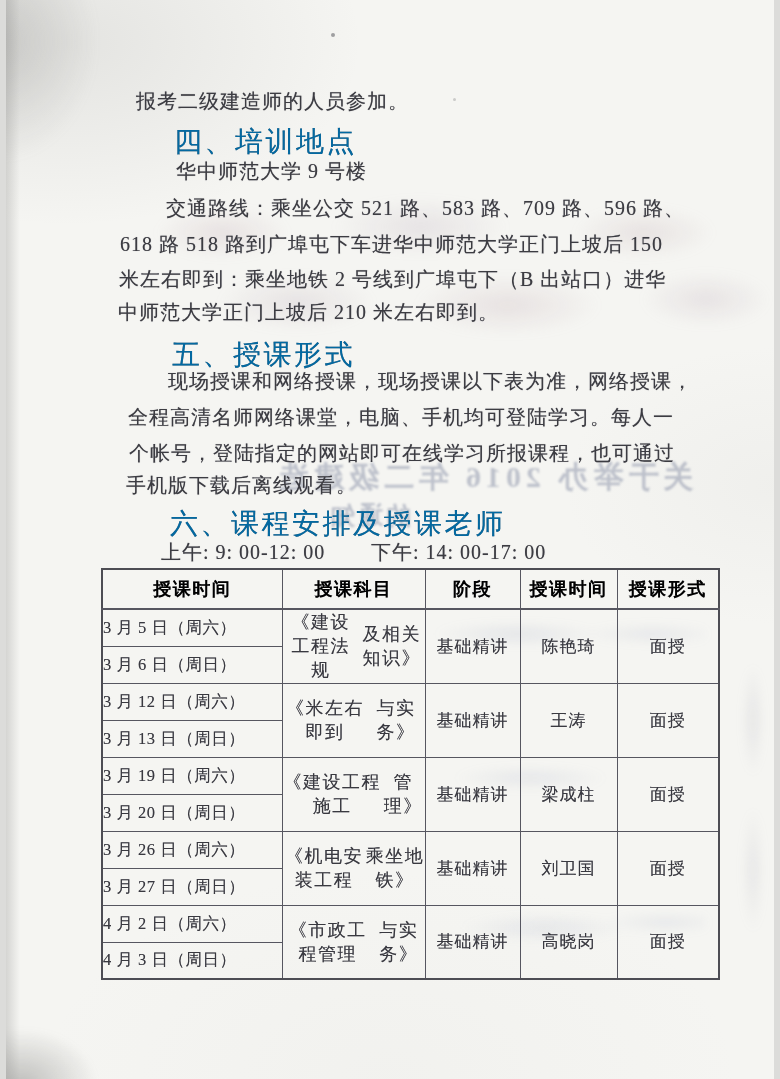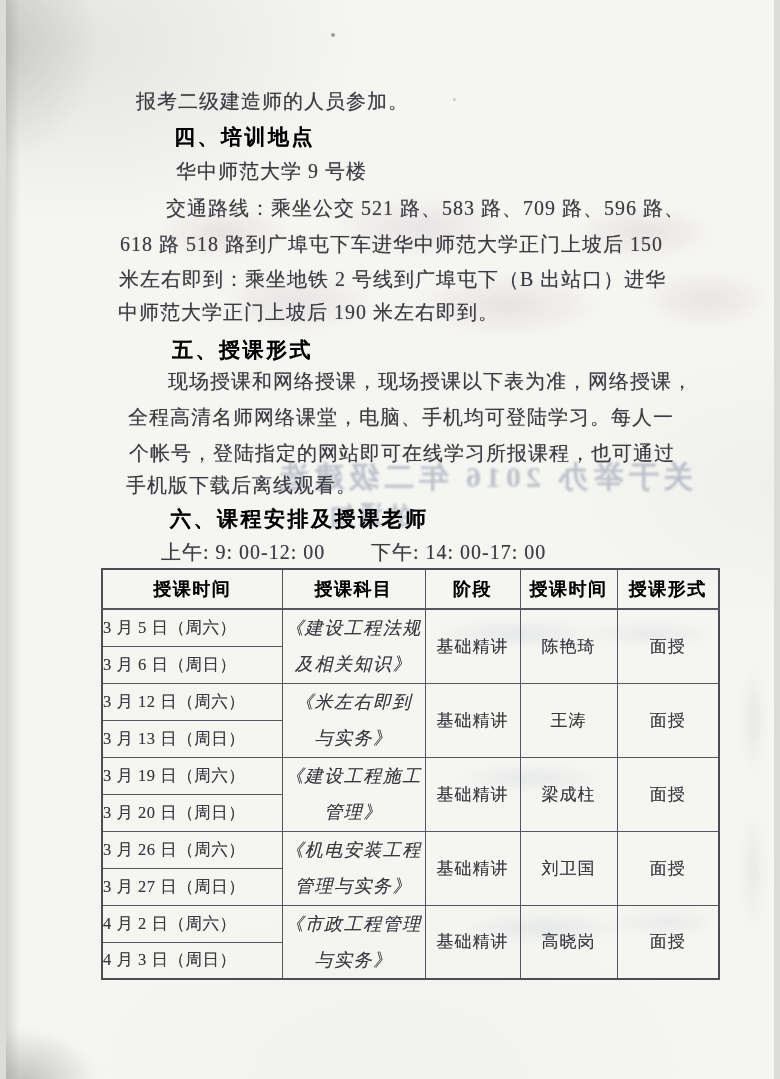--- a/index.html
+++ b/index.html
@@ -79,23 +79,23 @@
 
   
   .line {
     position:absolute;
     font-size:20px;
     letter-spacing:1px;
     white-space:nowrap;
     text-shadow:0 0 0.7px rgba(62,62,74,0.55);
   }
   .heading {
-    font-weight:bold;
-    color:#000000;
-    font-size:21px;
+    font-weight:normal;
+    color:#0369a1;
+    font-size:28px;
     letter-spacing:2.5px;
     text-shadow:0 0 0.6px rgba(40,40,50,0.6);
   }
   .time-line span { position:absolute; top:0; white-space:nowrap; }
   .time-morning { left:0; }
   .time-afternoon { left:210px; }
 
   
   table.sched {
     position:absolute; left:95px; top:568px;
@@ -119,24 +119,23 @@
   tr.r { height:37px; }
   td.date {
     padding-left:9px;
     text-align:left;
     font-size:16.5px;
     letter-spacing:0.5px;
     white-space:nowrap;
   }
   td.subject { text-align:center; font-size:18px; letter-spacing:1.5px; vertical-align:middle; }
   .subj-wrap {
-    display:flex; flex-direction:column;
+    display:flex; flex-direction:row;
     justify-content:space-around; align-items:center;
     height:72px;
-    font-style:italic;
   }
   td.mid { text-align:center; letter-spacing:1px; }
 </style>
 </head>
 <body>
 
 <div class="page">
 
   <div class="topleft-blob"></div>
   <div class="edge-band"></div>
@@ -153,21 +152,21 @@
   <div class="table-bleed tb3"></div>
   <div class="table-bleed tb4"></div>
 
   <div class="line" style="left:130px;top:88px;">报考二级建造师的人员参加。</div>
 
   <div class="line heading" style="left:168px;top:123px;">四、培训地点</div>
   <div class="line" style="left:170px;top:158px;">华中师范大学 9 号楼</div>
   <div class="line" style="left:160px;top:195px;">交通路线：乘坐公交 521 路、583 路、709 路、596 路、</div>
   <div class="line" style="left:114px;top:231px;">618 路 518 路到广埠屯下车进华中师范大学正门上坡后 150</div>
   <div class="line" style="left:113px;top:266px;">米左右即到：乘坐地铁 2 号线到广埠屯下（B 出站口）进华</div>
-  <div class="line" style="left:112px;top:299px;">中师范大学正门上坡后 190 米左右即到。</div>
+  <div class="line" style="left:112px;top:299px;">中师范大学正门上坡后 210 米左右即到。</div>
 
   <div class="line heading" style="left:166px;top:336px;">五、授课形式</div>
   <div class="line" style="left:162px;top:368px;">现场授课和网络授课，现场授课以下表为准，网络授课，</div>
   <div class="line" style="left:122px;top:404px;">全程高清名师网络课堂，电脑、手机均可登陆学习。每人一</div>
   <div class="line" style="left:123px;top:440px;">个帐号，登陆指定的网站即可在线学习所报课程，也可通过</div>
   <div class="line" style="left:120px;top:472px;">手机版下载后离线观看。</div>
 
   <div class="line heading" style="left:164px;top:505px;">六、课程安排及授课老师</div>
 
   <div class="line time-line" style="left:155px;top:539px;width:560px;height:26px;">
@@ -238,21 +237,21 @@
       </tr>
       <tr class="r">
         <td class="date">3 月 20 日（周日）</td>
       </tr>
 
       <tr class="r">
         <td class="date">3 月 26 日（周六）</td>
         <td class="subject" rowspan="2">
           <div class="subj-wrap">
             <span>《机电安装工程</span>
-            <span>管理与实务》</span>
+            <span>乘坐地铁》</span>
           </div>
         </td>
         <td class="mid" rowspan="2">基础精讲</td>
         <td class="mid" rowspan="2">刘卫国</td>
         <td class="mid" rowspan="2">面授</td>
       </tr>
       <tr class="r">
         <td class="date">3 月 27 日（周日）</td>
       </tr>
 

